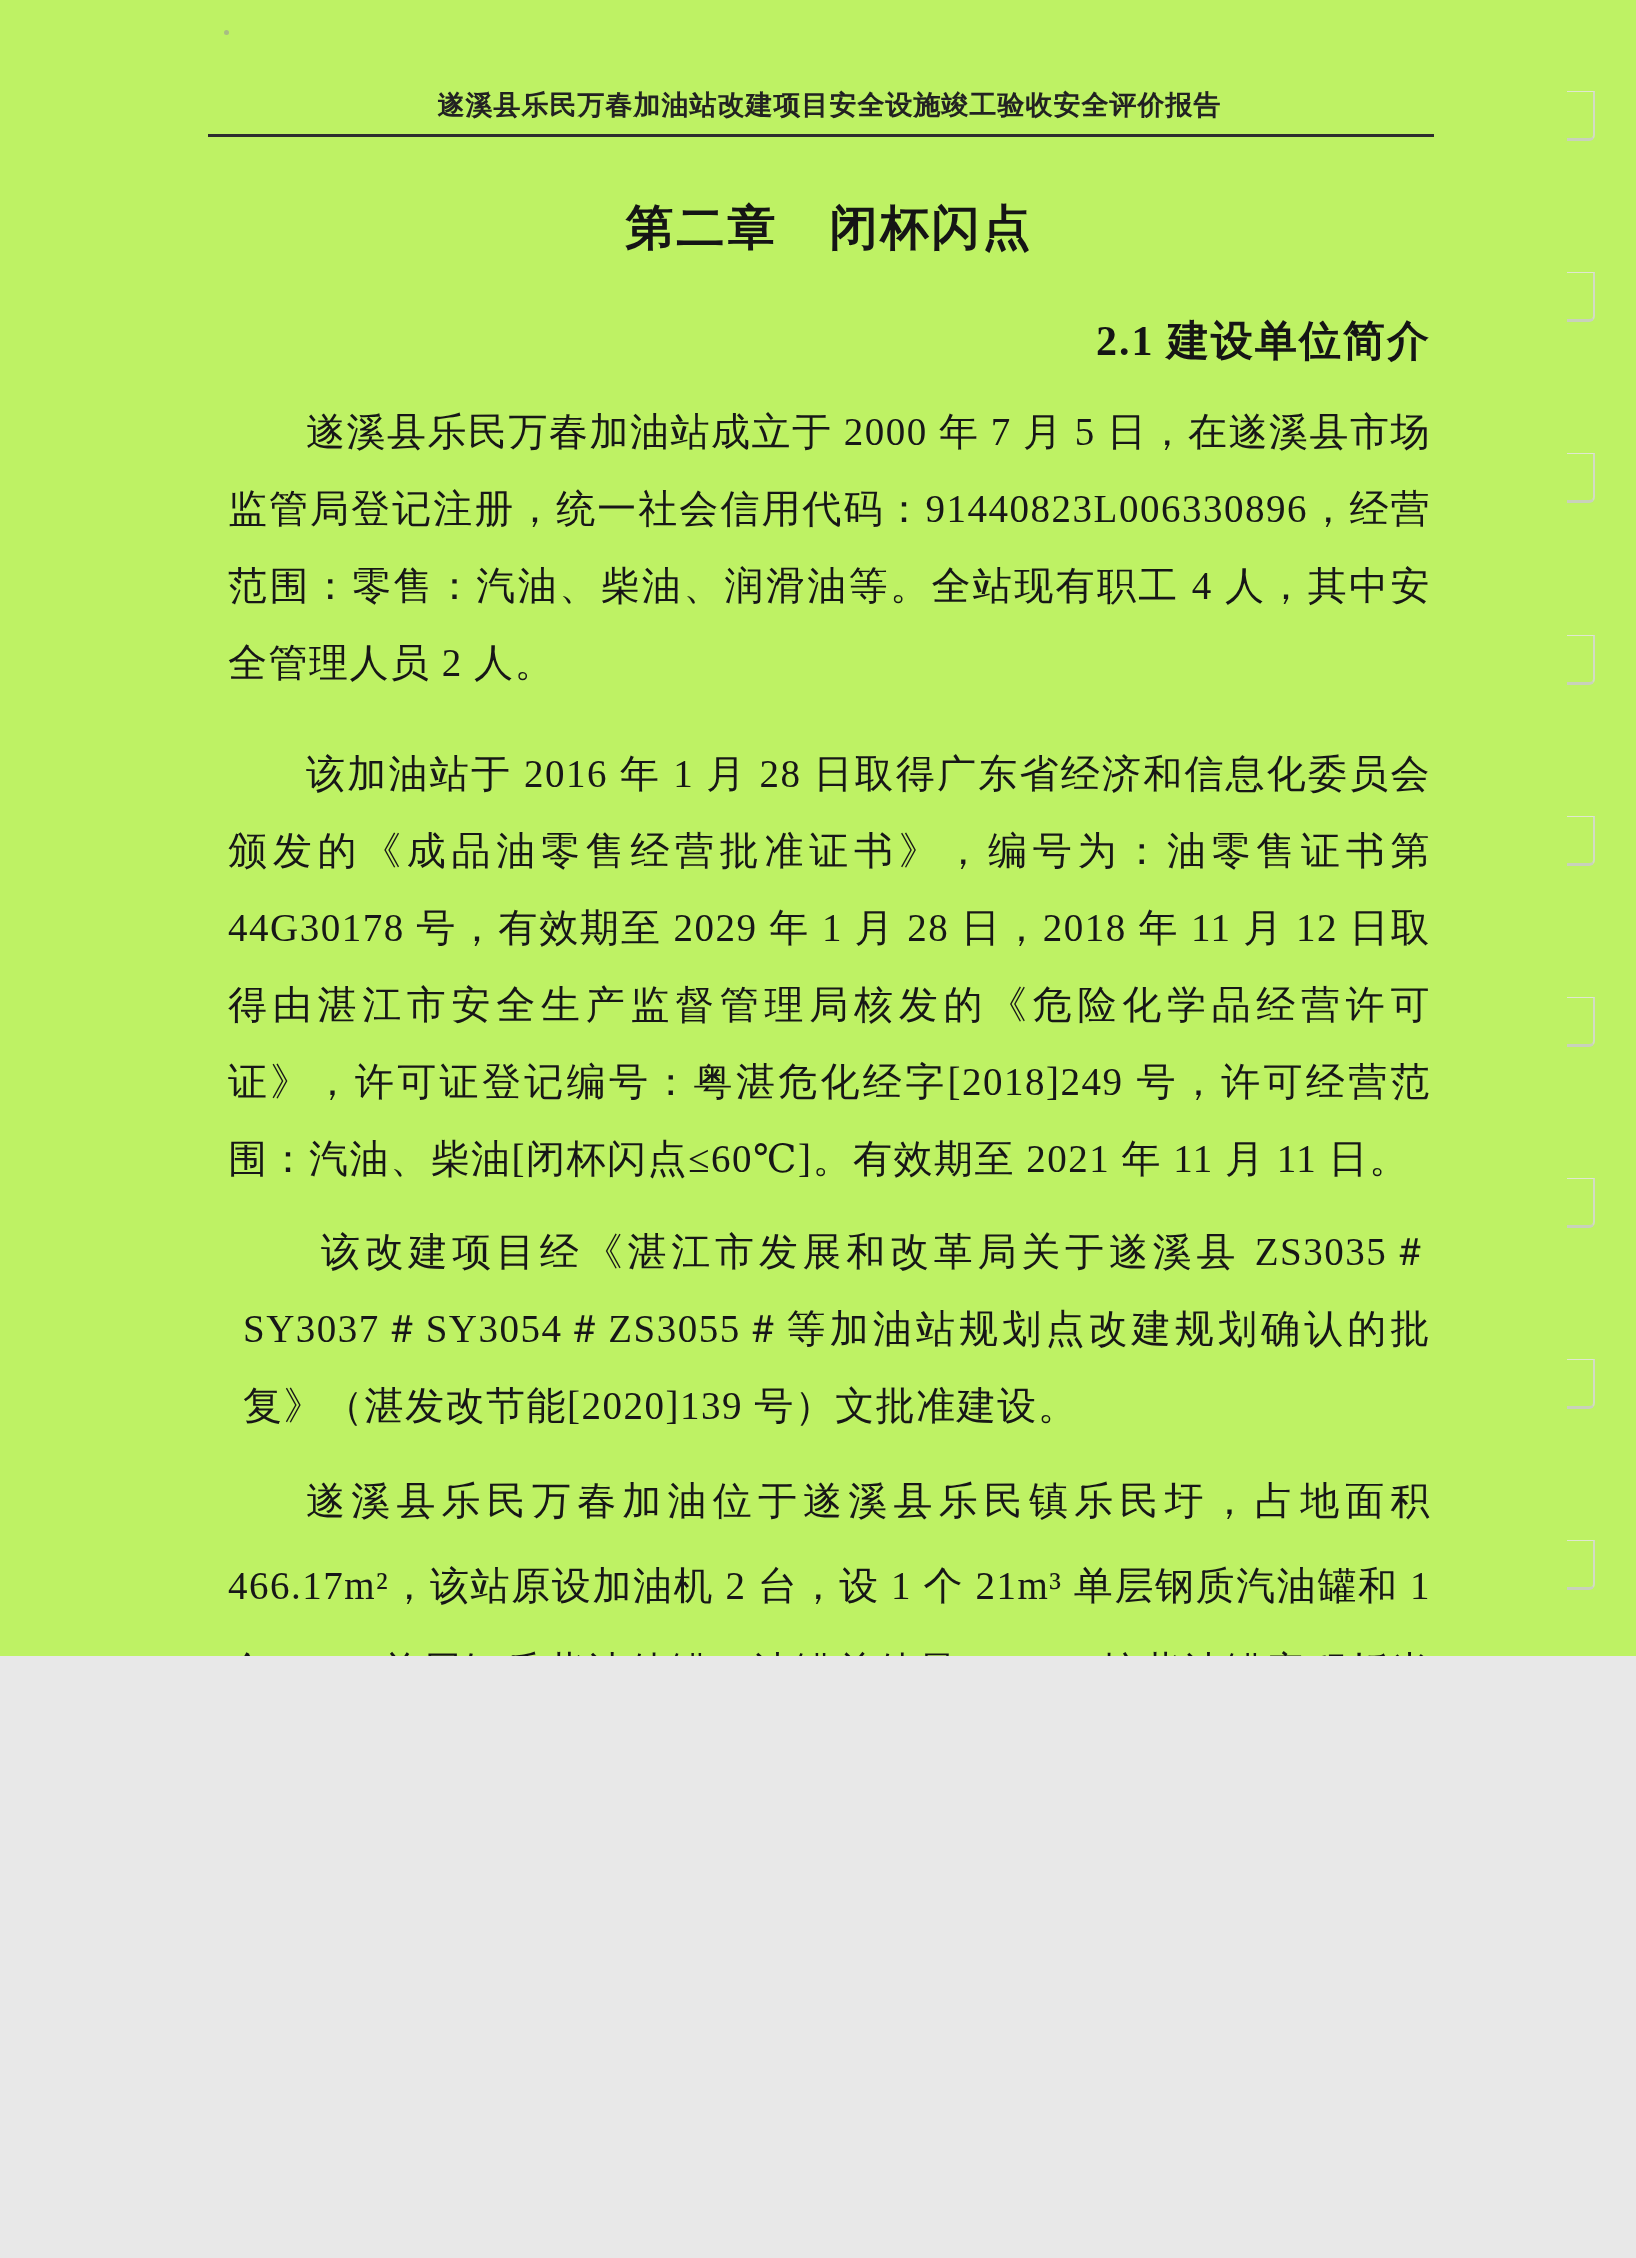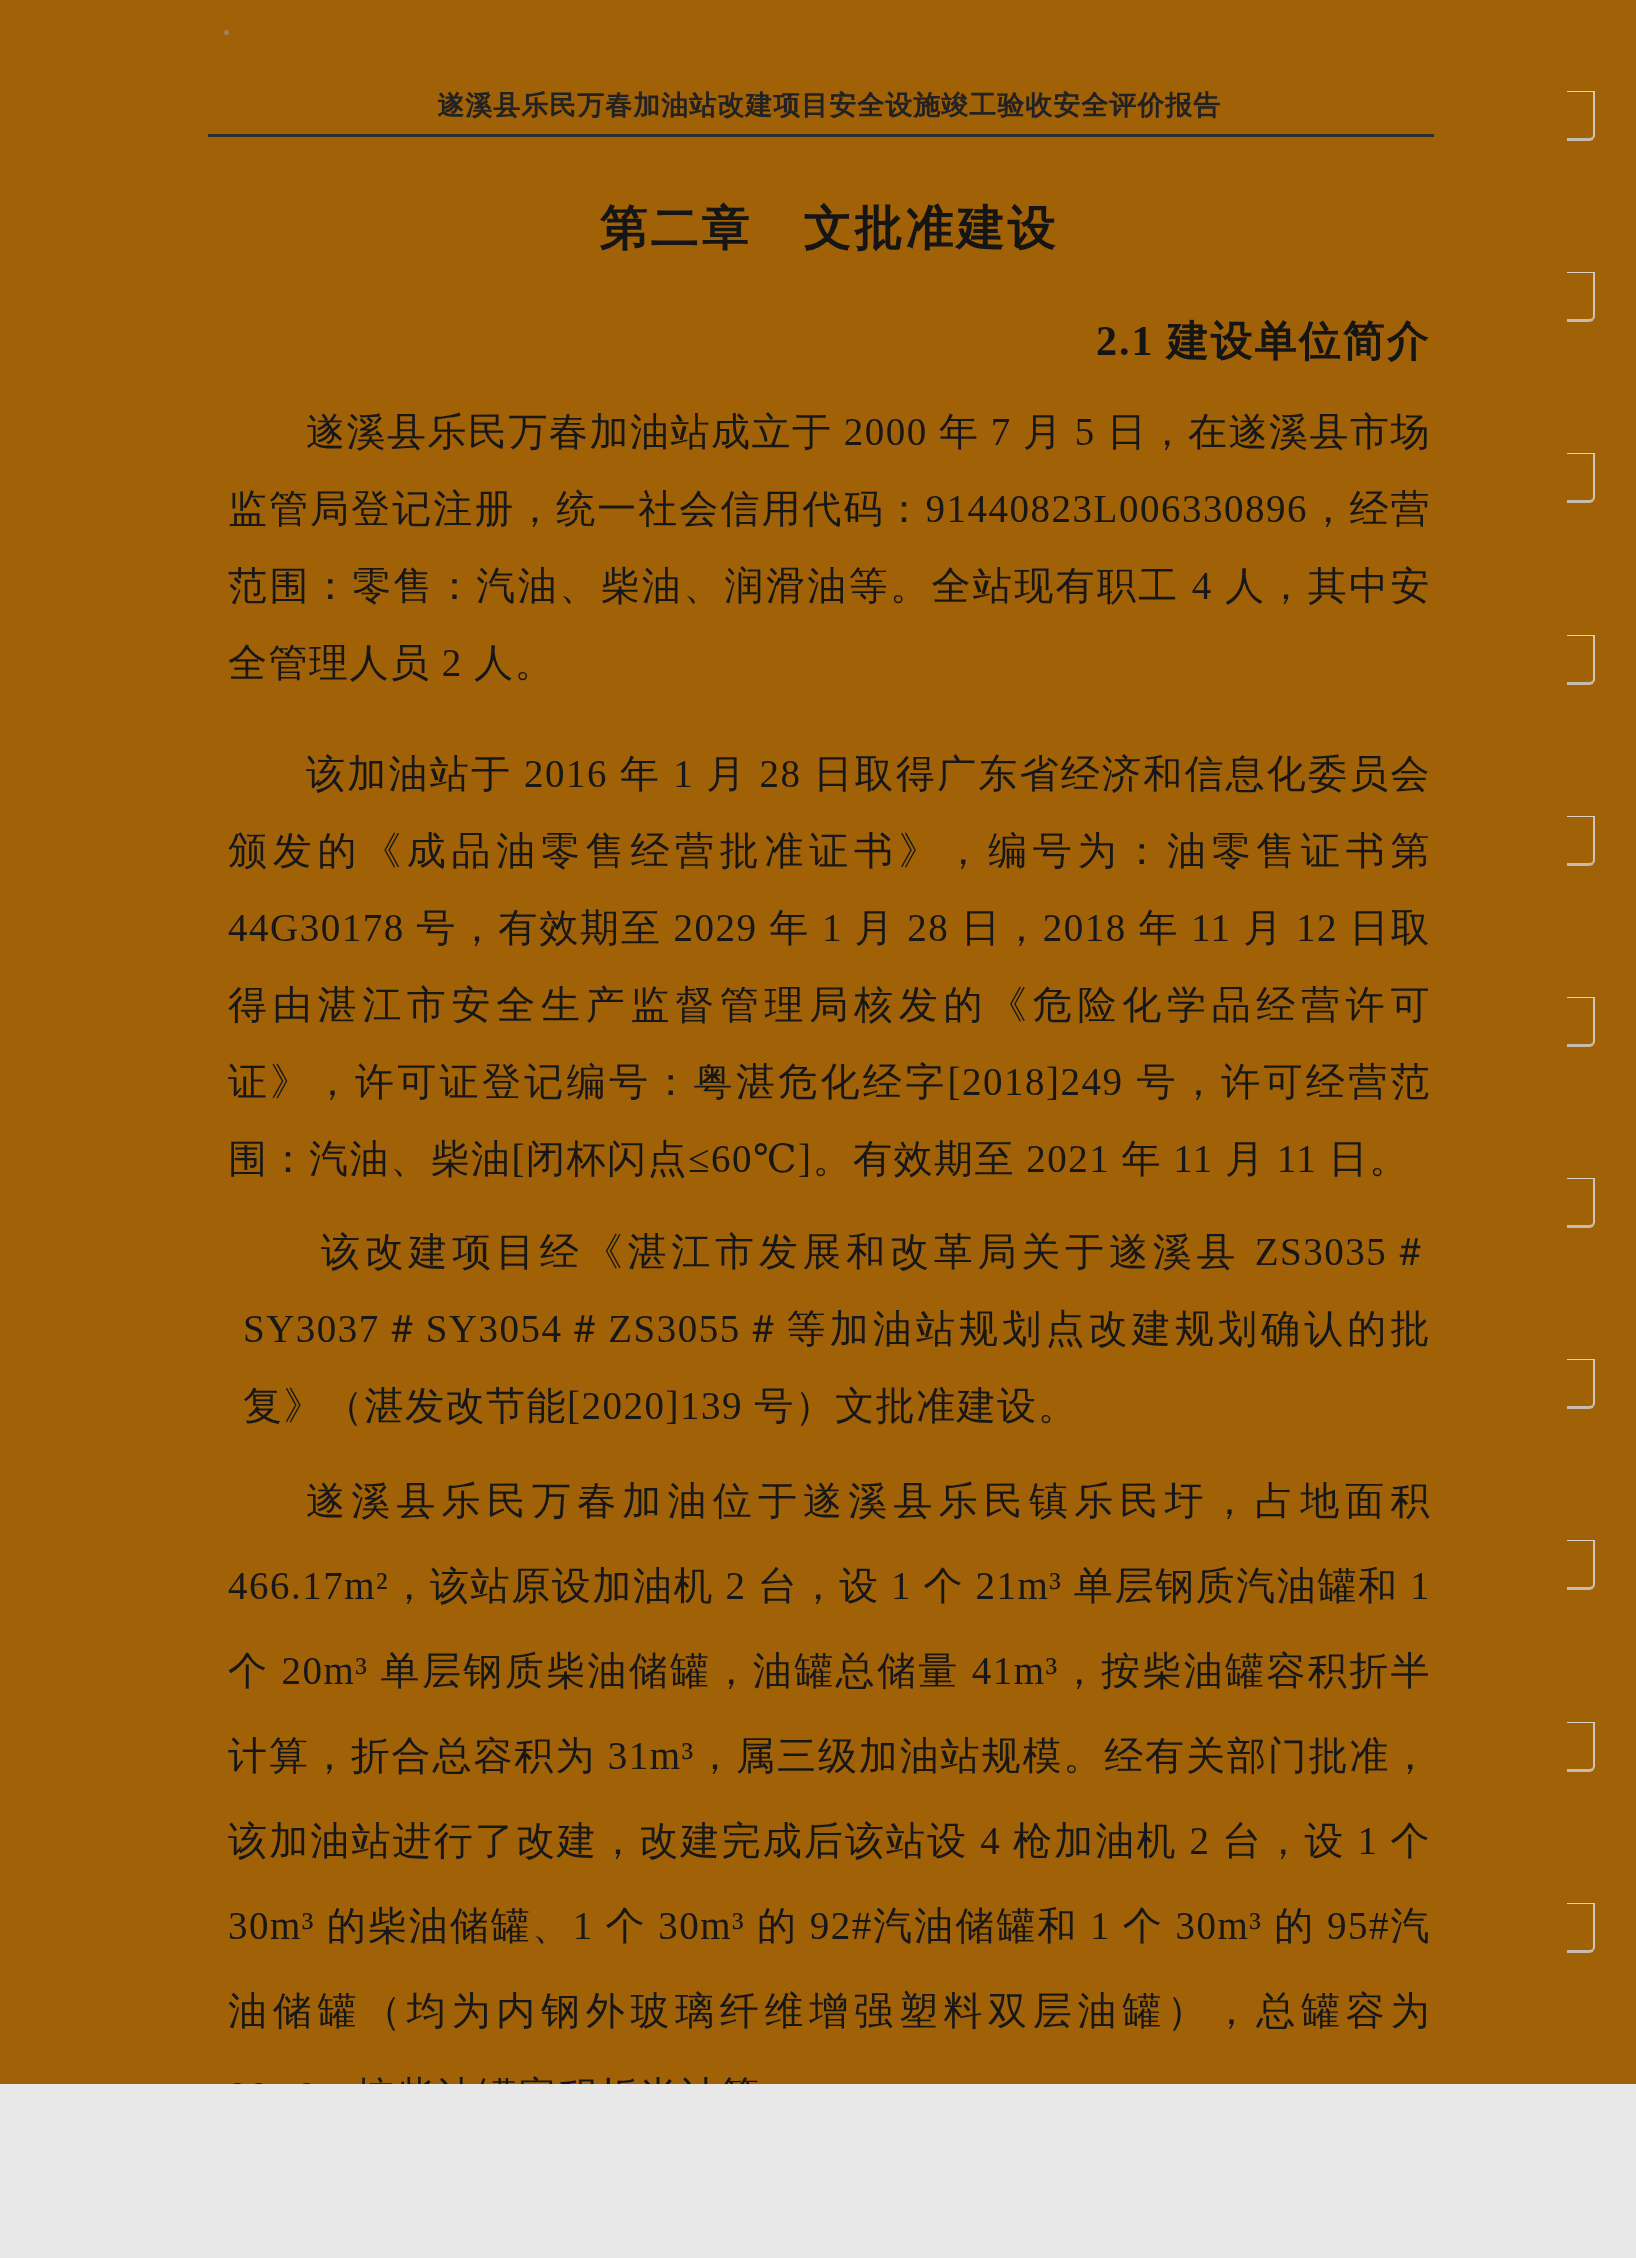--- a/index.html
+++ b/index.html
@@ -1,21 +1,21 @@
 <!DOCTYPE html>
 <html><head>
 <meta charset="utf-8">
 <style>
   html, body { margin: 0; padding: 0; background: #e8e8e8; }
   .page {
     position: relative;
     width: 1637px;
-    height: 2084px;
+    height: 1656px;
     margin: 0 auto;
-    background: #a16207;
+    background: #bef264;
     overflow: hidden;
     font-family: "Liberation Serif", "DejaVu Serif", serif;
     color: #1a1a1a;
   }
   .content {
     position: relative;
     margin-left: 228px;
     width: 1203px;
   }
   .running-header {
@@ -106,21 +106,21 @@
 </head>
 <body>
 
 <div class="page">
   <div class="speck"></div>
 
   <div class="content">
     <div class="running-header">遂溪县乐民万春加油站改建项目安全设施竣工验收安全评价报告</div>
     <div class="header-rule"></div>
 
-    <h1 class="chapter-title">第二章　文批准建设</h1>
+    <h1 class="chapter-title">第二章　闭杯闪点</h1>
 
     <h2 class="section-heading">2.1 建设单位简介</h2>
 
     <div class="paragraphs" id="paragraphs">
         <p>遂溪县乐民万春加油站成立于 2000 年 7 月 5 日，在遂溪县市场监管局登记注册，统一社会信用代码：91440823L006330896，经营范围：零售：汽油、柴油、润滑油等。全站现有职工 4 人，其中安全管理人员 2 人。</p>
         <p>该加油站于 2016 年 1 月 28 日取得广东省经济和信息化委员会颁发的《成品油零售经营批准证书》，编号为：油零售证书第 44G30178 号，有效期至 2029 年 1 月 28 日，2018 年 11 月 12 日取得由湛江市安全生产监督管理局核发的《危险化学品经营许可证》，许可证登记编号：粤湛危化经字[2018]249 号，许可经营范围：汽油、柴油[闭杯闪点≤60℃]。有效期至 2021 年 11 月 11 日。</p>
         <p>该改建项目经《湛江市发展和改革局关于遂溪县 ZS3035＃SY3037＃SY3054＃ZS3055＃等加油站规划点改建规划确认的批复》（湛发改节能[2020]139 号）文批准建设。</p>
         <p>遂溪县乐民万春加油位于遂溪县乐民镇乐民圩，占地面积 466.17m²，该站原设加油机 2 台，设 1 个 21m³ 单层钢质汽油罐和 1 个 20m³ 单层钢质柴油储罐，油罐总储量 41m³，按柴油罐容积折半计算，折合总容积为 31m³，属三级加油站规模。经有关部门批准，该加油站进行了改建，改建完成后该站设 4 枪加油机 2 台，设 1 个 30m³ 的柴油储罐、1 个 30m³ 的 92#汽油储罐和 1 个 30m³ 的 95#汽油储罐（均为内钢外玻璃纤维增强塑料双层油罐），总罐容为 90m³，按柴油罐容积折半计算，</p>
       </div>
   </div>

